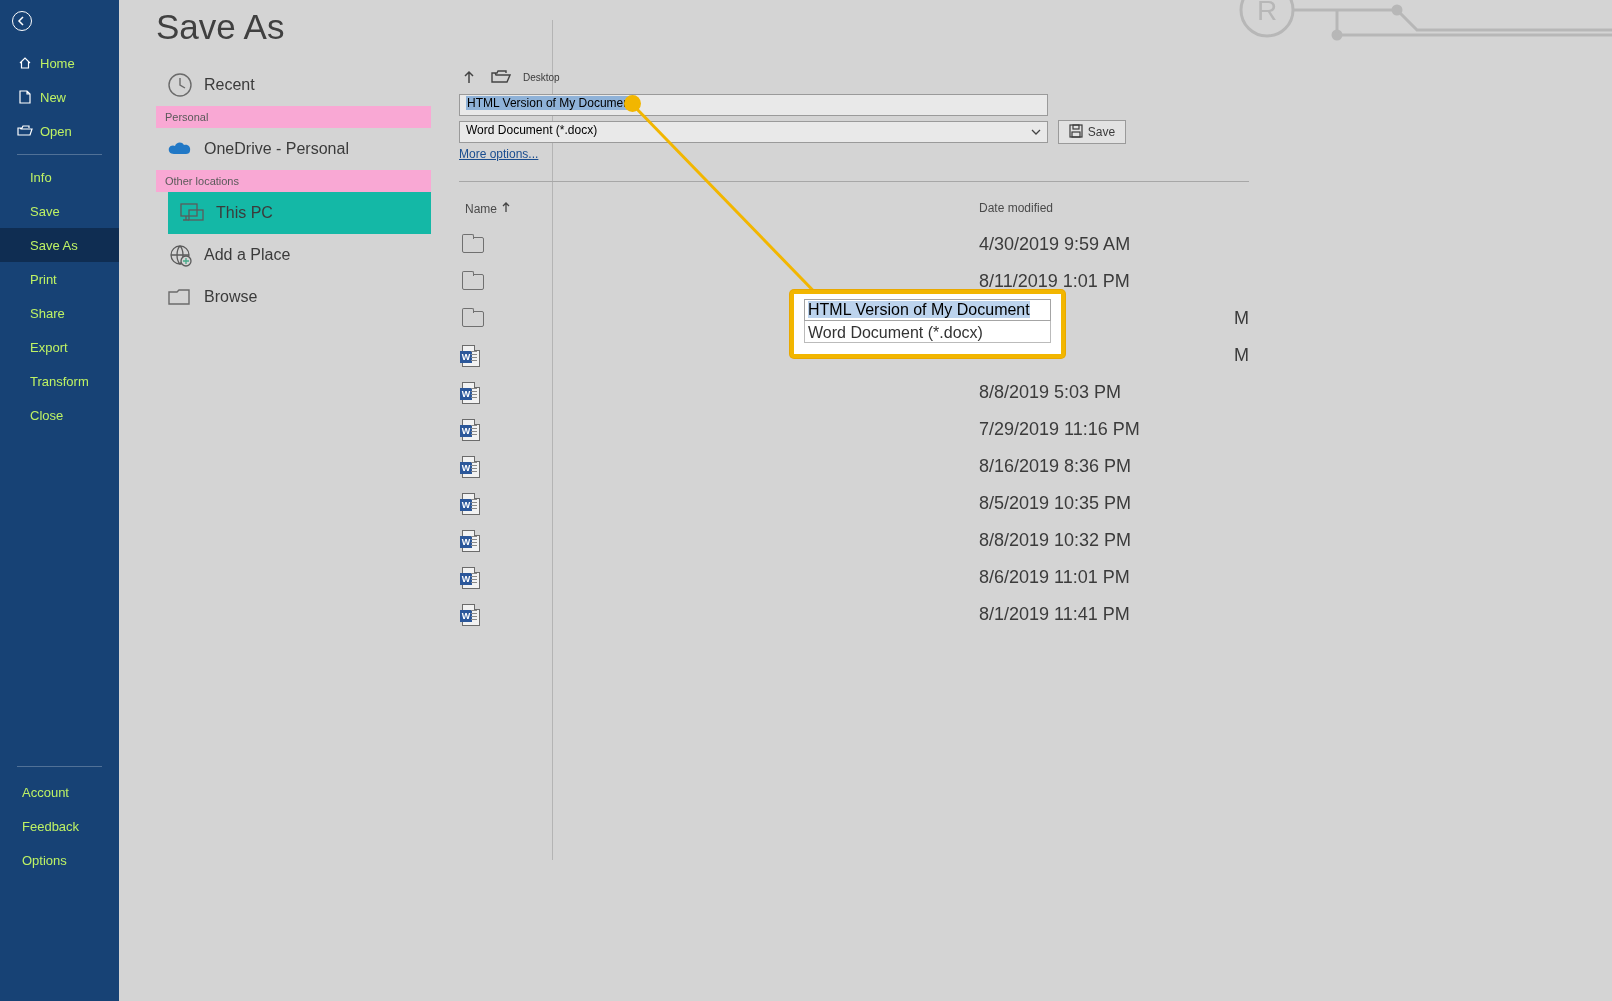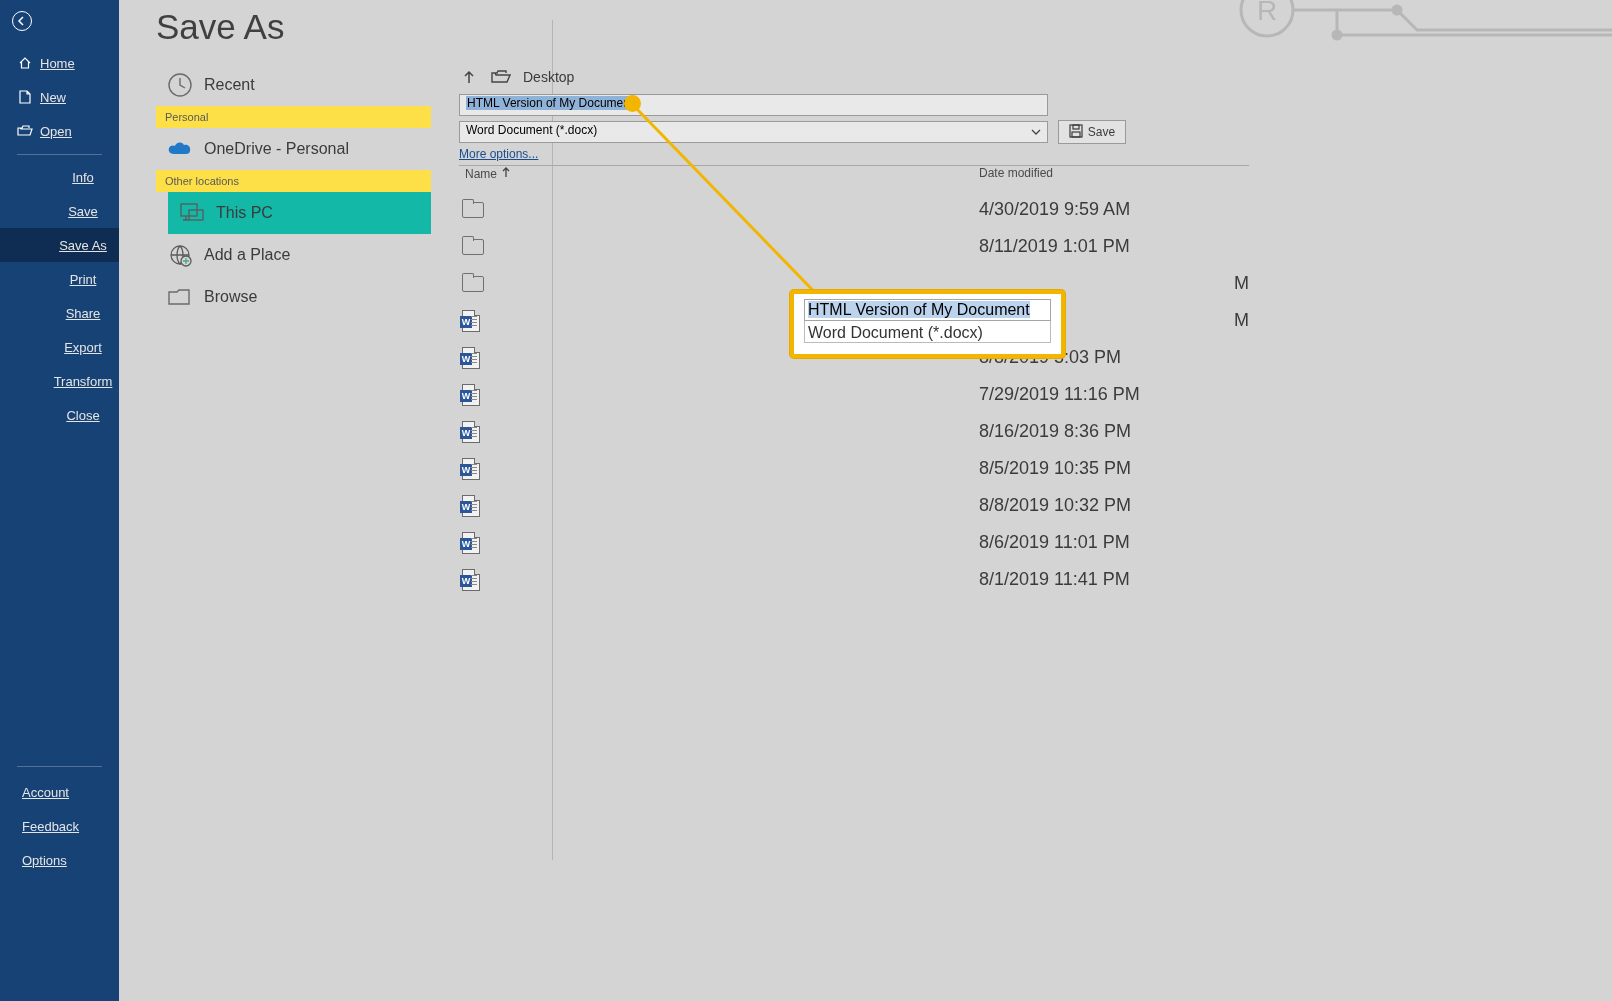--- a/index.html
+++ b/index.html
@@ -29,27 +29,26 @@
   .sidebar .back-btn svg { width: 10px; height: 10px; stroke: #fff; }
 
   .sidebar .nav-top { position: absolute; top: 46px; left: 0; width: 100%; }
   .sidebar .nav-mid { position: absolute; top: 160px; left: 0; width: 100%; }
 
   .sidebar .item {
     display: flex; align-items: center;
     height: 34px;
     padding-left: 17px;
     font-size: 13px;
-    color: #e5e5e5;
+    color: #bef264;
     cursor: pointer;
     position: relative;
-    text-decoration: underline;
   }
   .sidebar .item .ic { width: 16px; height: 16px; margin-right: 7px; display:inline-flex; align-items:center; justify-content:center; }
-  .sidebar .item.indent { padding-left: 47px; justify-content: center; }
+  .sidebar .item.indent { padding-left: 30px; }
   .sidebar .sep {
     height: 1px; margin: 6px 17px; background: rgba(255,255,255,0.25);
   }
   .sidebar .item.active { background: #0f2d52; }
   .sidebar .bottom-links { position: absolute; top: 760px; left: 0; width: 100%; }
   .sidebar .bottom-links .sep { margin-bottom: 8px; }
   .sidebar .bottom-links .item { padding-left: 22px; }
 
   
   .main {
@@ -75,37 +74,37 @@
     height: 42px;
     padding-left: 9px;
     font-size: 16px;
     color: #3b3b3b;
     cursor: pointer;
   }
   .loc-row .ic { width: 30px; display:flex; align-items:center; justify-content:center; margin-right: 9px; }
   .loc-heading {
     font-size: 11px; color: #5a5a5a;
     padding: 5px 0 5px 9px;
-    background: #fde047;
+    background: #f9a8d4;
   }
   .loc-row.selected { background: #14b8a6; margin-left: 12px; }
 
   
   .right-col {
     position: absolute;
     left: 340px; top: 64px;
     width: 790px;
   }
   .breadcrumb-row {
     display: flex; align-items: center;
     height: 26px;
     color: #3b3b3b;
   }
   .breadcrumb-row .up-btn, .breadcrumb-row .folder-ic { width: 20px; height:20px; display:flex; align-items:center; justify-content:center; margin-right:12px; color:#666; }
-  .breadcrumb-row .bc-text { font-size: 14px; }
+  .breadcrumb-row .bc-text { font-size: 10px; }
 
   .filename-input {
     margin-top: 4px;
     width: 589px; height: 22px;
     border: 1px solid #9a9a9a;
     background: #e9e9e9;
     font-size: 12px;
     padding: 1px 6px;
     position: relative;
   }
@@ -141,23 +140,23 @@
   .more-link {
     display:block;
     margin-top: 3px;
     font-size: 12px;
     color: #1a4d8f;
     text-decoration: underline;
     width:fit-content;
   }
 
   .file-list {
-    margin-top: 4px;
+    margin-top: 20px;
     border-top: 1px solid #a7a7a7;
-    padding-top: 0;
+    padding-top: 19px;
   }
   .file-list .hdr-row {
     display:flex; font-size: 12px; color:#4a4a4a;
     padding-left: 6px; margin-bottom: 10px;
   }
   .file-list .hdr-name { width: 514px; display:flex; align-items:center; gap:4px; }
   .file-list .hdr-date { width: 200px; }
   .file-list .file-row {
     display:flex; align-items:center;
     height: 37px;

